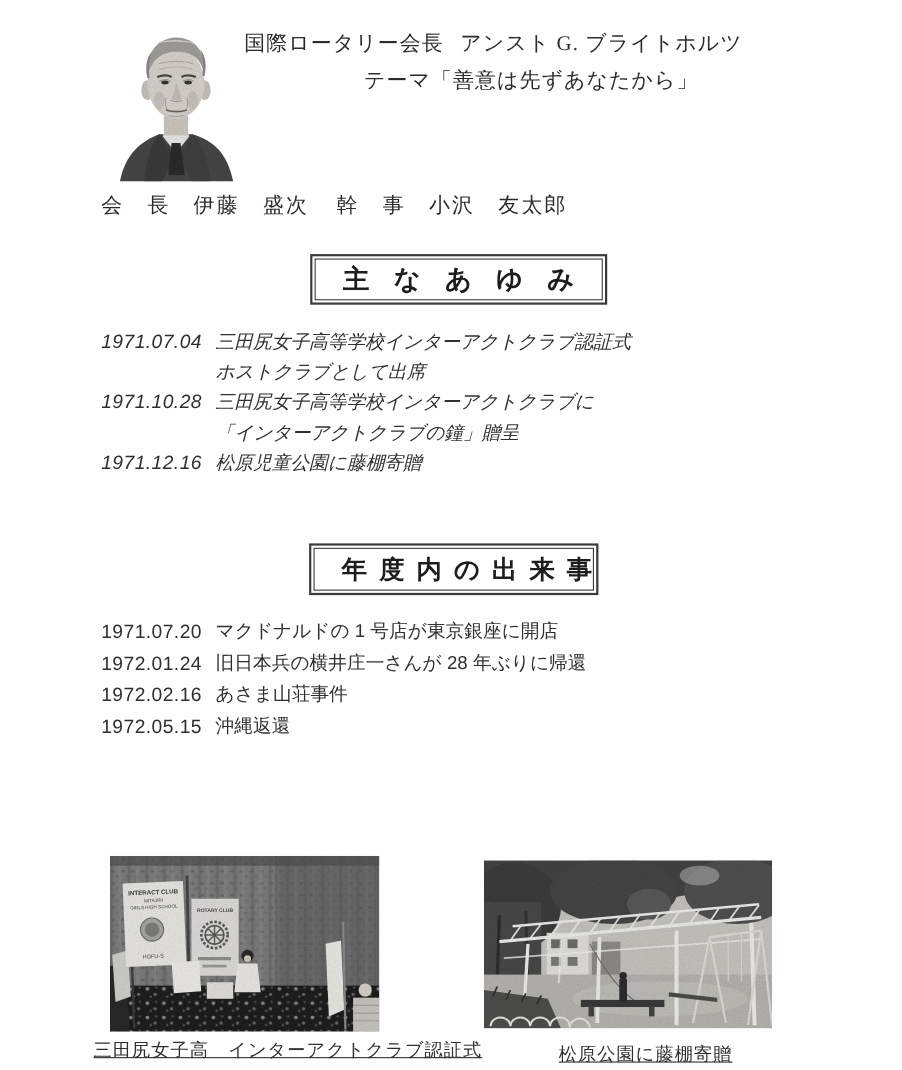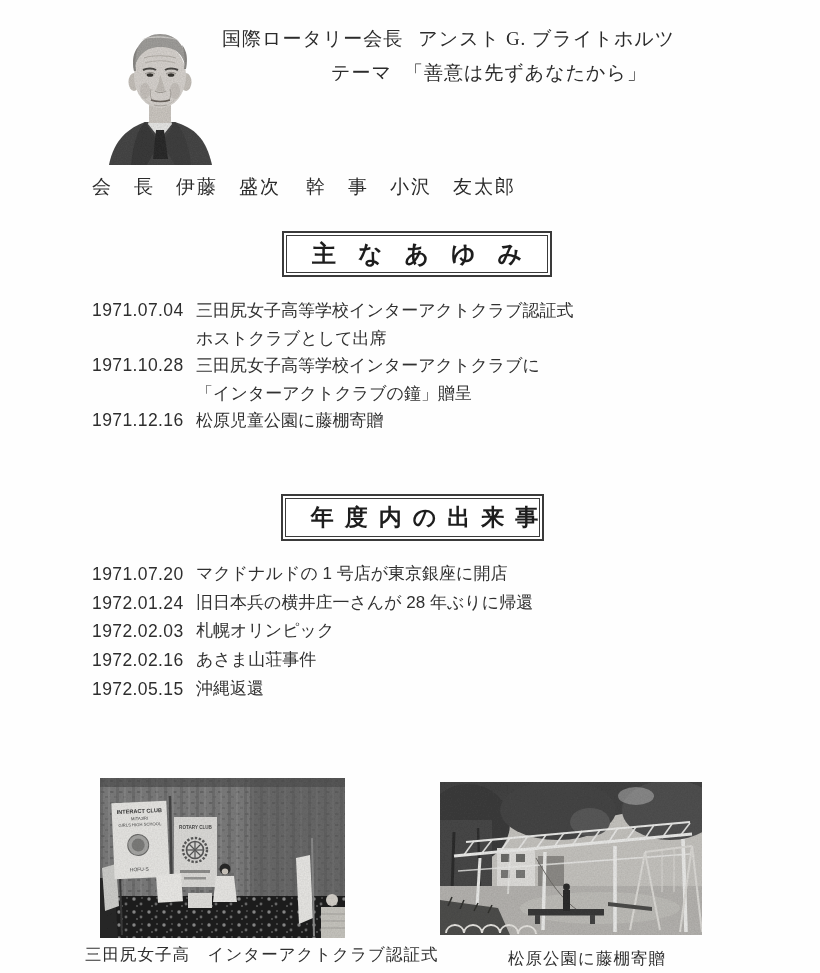--- a/index.html
+++ b/index.html
@@ -10,49 +10,49 @@
     overflow:hidden;
     font-family:"Liberation Serif","DejaVu Serif",serif;
     color:#2b2b2b;
   }
   .abs{position:absolute;}
   
   .portrait{left:95px;top:25px;width:130px;height:140px;}
   .hdr-line1{left:222px;top:26px;font-size:19px;letter-spacing:1px;white-space:nowrap;}
   .hdr-line1 .name{margin-left:15px;}
   .hdr-line2{left:331px;top:60px;font-size:19px;letter-spacing:1px;white-space:nowrap;}
-  .hdr-line2 .theme{margin-left:12px;}
+  .hdr-line2 .theme{}
   .officers{top:174px;font-size:19px;letter-spacing:2px;white-space:nowrap;}
   .officer-chairman{left:92px;}
   .officer-secretary{left:306px;}
   
   .section-box{border:2px solid #3a3a3a;padding:2px;background:#fff;box-sizing:border-box;}
   .section-box .inner{
     border:1px solid #3a3a3a;height:100%;box-sizing:border-box;
     display:flex;align-items:center;justify-content:center;
     font-weight:bold;color:#1d1d1d;
   }
   .box1{left:282px;top:231px;width:270px;height:46px;}
   .box1 .inner span{font-size:24px;letter-spacing:22px;margin-right:-22px;}
   .box2{left:281px;top:494px;width:263px;height:47px;}
   .box2 .inner span{font-size:23px;letter-spacing:11px;margin-right:-11px;margin-left:24px;}
   
   .list{left:92px;font-family:"Liberation Sans","DejaVu Sans",sans-serif;color:#333;}
-  .list1{top:297px;}
+  .list1{top:297px;font-style:italic;}
   .list2{top:560px;}
   .row{display:flex;height:27.5px;line-height:27.5px;}
   .list2 .row{height:28.7px;line-height:28.7px;}
   .row .date{width:104px;font-size:17.5px;letter-spacing:0.4px;color:#2e2e2e;}
   .row .txt{font-size:17px;white-space:nowrap;color:#303030;}
   
   .figure{overflow:hidden;}
   .fig1{left:100px;top:778px;width:245px;height:160px;}
   .fig2{left:440px;top:782px;width:262px;height:153px;}
   .figure svg{display:block;width:100%;height:100%;}
-  .caption{font-size:16.5px;letter-spacing:1px;color:#2f2f2f;white-space:nowrap;}
+  .caption{font-size:16.5px;letter-spacing:1px;color:#2f2f2f;white-space:nowrap;text-decoration:underline;}
   .cap1{left:85px;top:944px;}
   .cap2{left:508px;top:948px;}
 </style>
 </head>
 <body>
 
 <div class="page">
 
   <div class="abs portrait">
     <svg viewBox="0 0 130 140">
@@ -166,24 +166,20 @@
   </div>
 
   <div class="abs list list2">
     <div class="row">
       <span class="date">1971.07.20</span>
       <span class="txt">マクドナルドの 1 号店が東京銀座に開店</span>
     </div>
     <div class="row">
       <span class="date">1972.01.24</span>
       <span class="txt">旧日本兵の横井庄一さんが 28 年ぶりに帰還</span>
-    </div>
-    <div class="row">
-      <span class="date">1972.02.03</span>
-      <span class="txt">札幌オリンピック</span>
     </div>
     <div class="row">
       <span class="date">1972.02.16</span>
       <span class="txt">あさま山荘事件</span>
     </div>
     <div class="row">
       <span class="date">1972.05.15</span>
       <span class="txt">沖縄返還</span>
     </div>
   </div>

